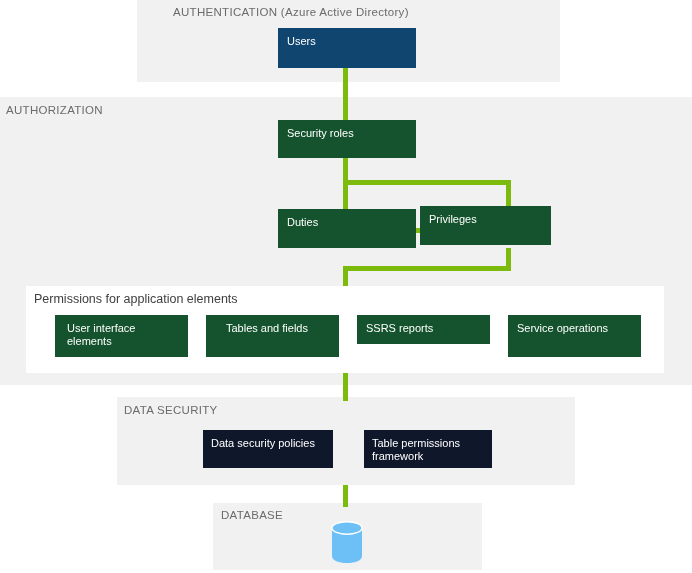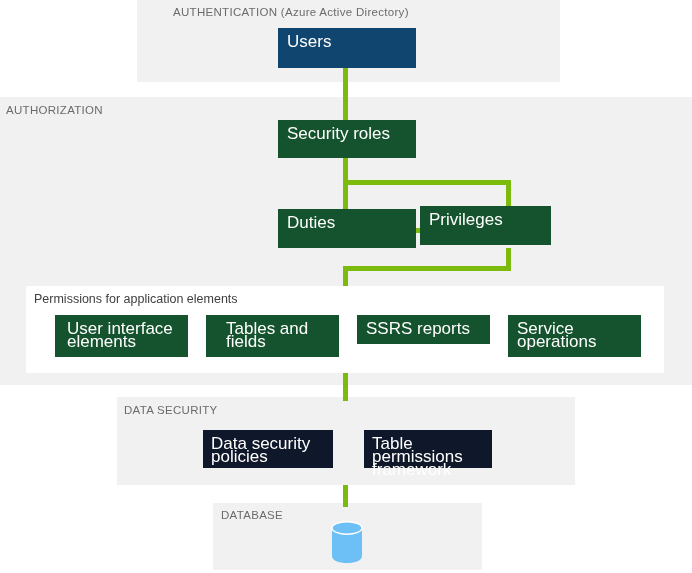--- a/index.html
+++ b/index.html
@@ -34,21 +34,21 @@
   }
   .panel-title {
     position: absolute;
     font-size: 12.5px;
     color: #404040;
     white-space: nowrap;
   }
   .node {
     position: absolute;
     color: #ffffff;
-    font-size: 17px;
+    font-size: 11px;
     line-height: 13px;
     box-sizing: border-box;
     padding: 7px 9px 0 9px;
   }
   .node.navy   { background: #10456f; }
   .node.blue   { background: #14532d; }
   .node.bright { background: #0f172a; padding-left: 8px; }
   .conn {
     position: absolute;
     background: #7cba0b;

